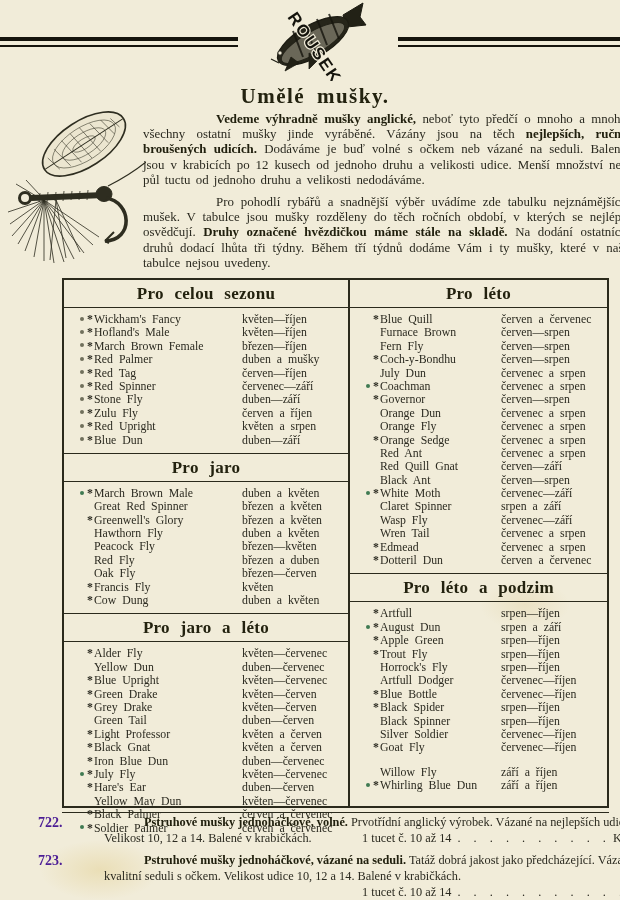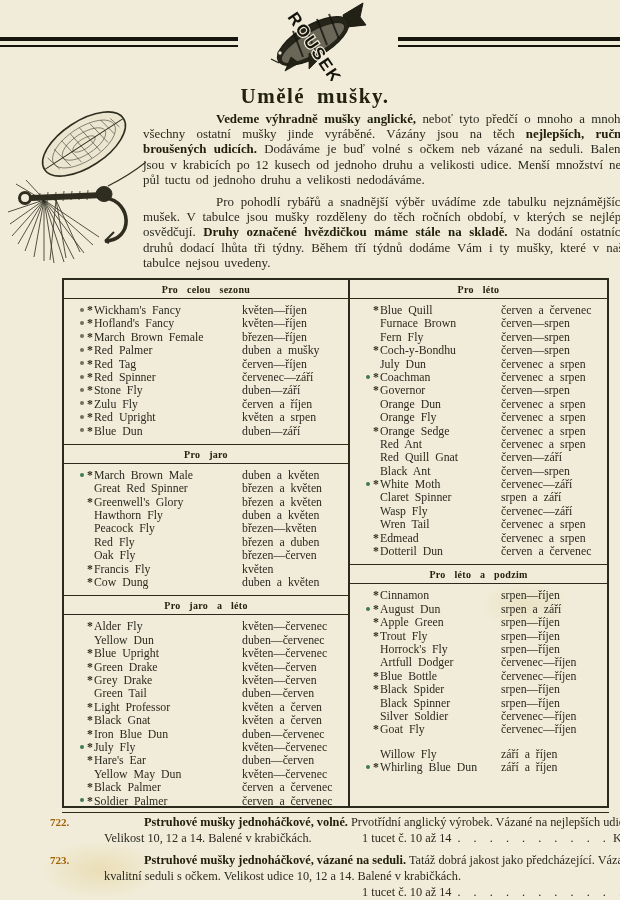--- a/index.html
+++ b/index.html
@@ -35,36 +35,36 @@
   .intro p{margin:0 0 7px 0;text-indent:73px;}
   .b{font-weight:bold;color:#21200e;}
 
   
   .flytable{position:absolute;left:62px;top:278px;width:543px;height:526px;
     border:2px solid #2b2a1c;display:flex;background:transparent;}
   .flytable::after{content:'';position:absolute;left:-2px;right:-2px;bottom:-7px;height:1.5px;background:#2b2a1c;}
   .tcol{flex:none;}
   .tcol-left{width:284px;border-right:2px solid #2b2a1c;}
   .tcol-right{width:257px;}
-  .thead{font-size:10px;font-weight:bold;text-align:center;word-spacing:6px;letter-spacing:.3px;
+  .thead{font-size:17px;font-weight:bold;text-align:center;word-spacing:6px;letter-spacing:.3px;
     padding:4px 0 3px 0;border-top:1.5px solid #2b2a1c;border-bottom:1.5px solid #2b2a1c;color:#23220f;}
   .tsection:first-child .thead{border-top:none;}
   .trows{padding:4px 14px 7px 10px;}
   .row{display:flex;align-items:baseline;height:13.4px;font-size:11.8px;word-spacing:3px;white-space:nowrap;}
   .mark{width:4px;height:4px;border-radius:50%;flex:none;align-self:center;margin-left:6px;margin-right:3px;background:transparent;}
   .mark-gray{background:#70705c;}
   .mark-green{background:#3f7a52;}
   .star{width:7px;flex:none;font-weight:bold;}
   .fname{flex:1;overflow:visible;}
   .season{width:92px;flex:none;}
 
   
   .citems{position:absolute;left:0;top:815px;width:660px;font-size:12.3px;line-height:15.5px;}
   .ci-line{position:relative;white-space:nowrap;height:16px;}
-  .ci-num{position:absolute;left:50px;font-weight:bold;font-size:11px;color:#a16207;}
+  .ci-num{position:absolute;left:38px;font-weight:bold;font-size:14px;color:#4c1d95;}
   .ci-text{position:absolute;left:104px;}
   .ci-lead{font-weight:bold;color:#21200e;margin-left:40px;}
   .ci-price{position:absolute;left:362px;white-space:nowrap;}
   .dots{letter-spacing:5px;margin:0 2px 0 6px;}
   .gap1{height:6px;}
 </style>
 </head>
 <body>
 
 <div class="stain"></div>
@@ -144,21 +144,21 @@
           <div class="row">
             <span class="mark mark-gray"></span>
             <span class="star">*</span>
             <span class="fname">Wickham's Fancy</span>
             <span class="season">květen—říjen</span>
           </div>
 
           <div class="row">
             <span class="mark mark-gray"></span>
             <span class="star">*</span>
-            <span class="fname">Hofland's Fancy</span>
+            <span class="fname">Hofland's Male</span>
             <span class="season">květen—říjen</span>
           </div>
 
           <div class="row">
             <span class="mark mark-gray"></span>
             <span class="star">*</span>
             <span class="fname">March Brown Female</span>
             <span class="season">březen—říjen</span>
           </div>
 
@@ -523,21 +523,21 @@
           </div>
         </div>
     </div>
     <div class="tsection">
       <div class="thead">Pro léto a podzim</div>
       <div class="trows">
 
           <div class="row">
             <span class="mark"></span>
             <span class="star">*</span>
-            <span class="fname">Cinnamon</span>
+            <span class="fname">Artfull</span>
             <span class="season">srpen—říjen</span>
           </div>
 
           <div class="row">
             <span class="mark mark-green"></span>
             <span class="star">*</span>
             <span class="fname">August Dun</span>
             <span class="season">srpen a září</span>
           </div>
 

